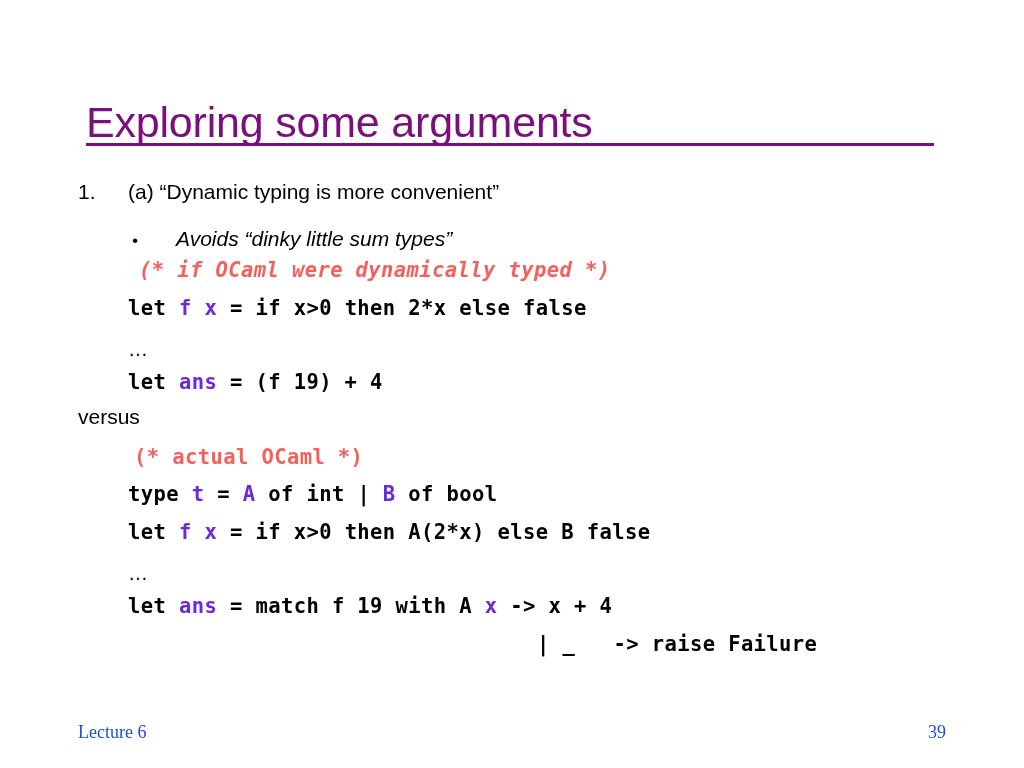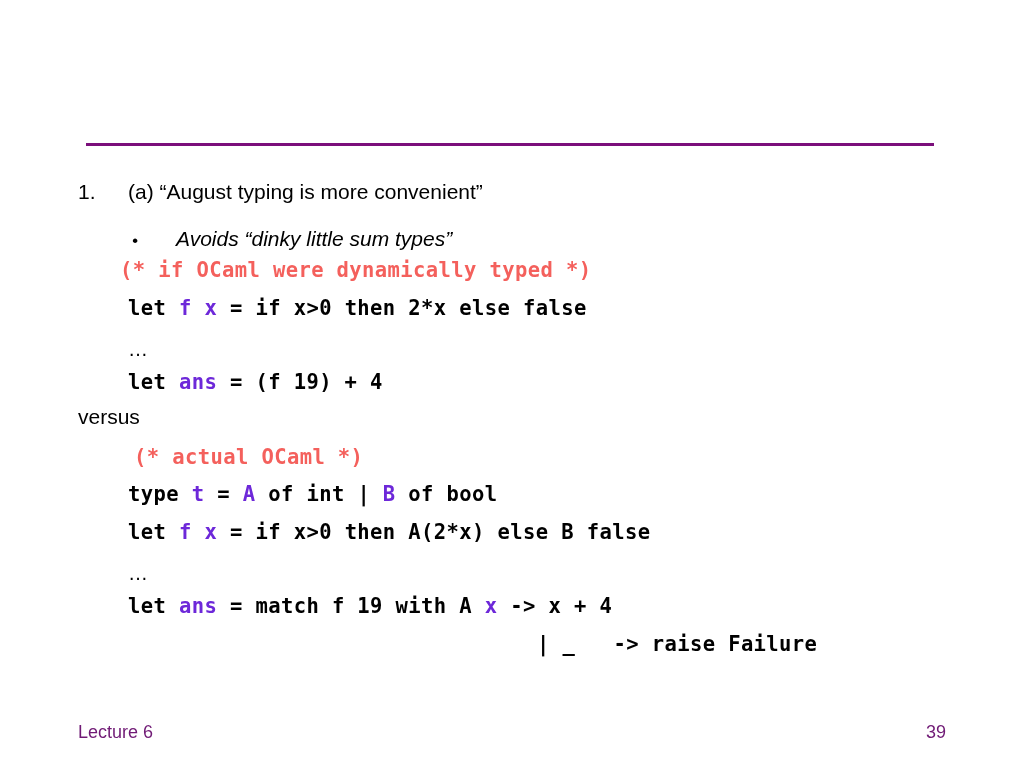--- a/index.html
+++ b/index.html
@@ -105,59 +105,60 @@
 
   .ellipsis {
     position: absolute;
     font-family: "Liberation Sans", sans-serif;
     font-size: 20px;
     color: #000000;
     letter-spacing: 1px;
   }
 
   
-  .c1-comment { left: 120px; top: 78px; }
+  .c1-comment { left: 139px; top: 78px; font-style: italic; }
   .c1-let     { left: 128px; top: 116px; }
   .c1-dots    { left: 128px; top: 158px; }
   .c1-ans     { left: 128px; top: 190px; }
 
   
   .c2-comment { left: 134px; top: 265px; }
   .c2-type    { left: 128px; top: 302px; }
   .c2-let     { left: 128px; top: 340px; }
   .c2-dots    { left: 128px; top: 382px; }
   .c2-ans     { left: 128px; top: 414px; }
   .c2-bar     { left: 537px; top: 452px; }
 
   
   .footer {
     position: absolute;
     left: 0;
     top: 722px;
     width: 1024px;
     height: 30px;
-    font-family: Liberation Sans, sans-serif;
+    font-family: Liberation Serif, serif;
     font-size: 18px;
-    color: #701a75;
+    color: #1d4ed8;
   }
   .footer-left   { position: absolute; left: 78px;  top: 0; white-space: nowrap; }
   .footer-center { position: absolute; left: 0; top: 0; width: 1024px; text-align: center; white-space: nowrap; }
   .footer-right  { position: absolute; right: 78px; top: 0; white-space: nowrap; }
 </style>
 </head>
 <body>
 
 <div class="slide">
 
+  <h1 class="title">Exploring some arguments</h1>
   <div class="title-rule"></div>
 
   <div class="body">
 
     <div class="numbered-line">
-      <span class="num">1.</span><span>(a) “August typing is more convenient”</span>
+      <span class="num">1.</span><span>(a) “Dynamic typing is more convenient”</span>
     </div>
 
     <div class="sub-bullet">
       <span class="dot">•</span><span>Avoids “dinky little sum types”</span>
     </div>
 
     <div class="code c1-comment"><span class="cmt">(* if OCaml were dynamically typed *)</span></div>
 
     <div class="code c1-let"><span class="kw">let </span><span class="id">f x </span><span class="plain">= </span><span class="kw">if </span><span class="plain">x&gt;0 </span><span class="kw">then </span><span class="plain">2*x </span><span class="kw">else </span><span class="plain">false</span></div>
 

